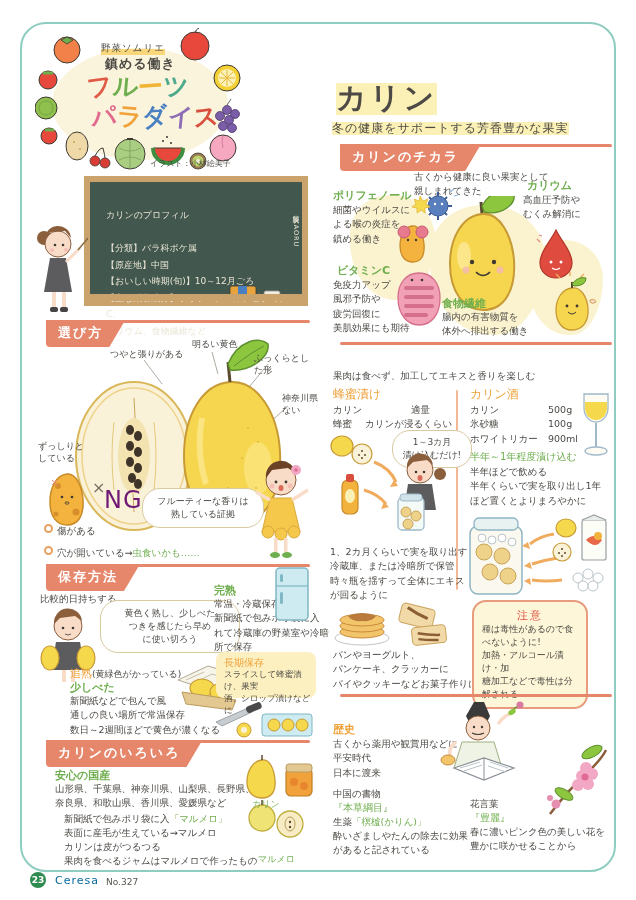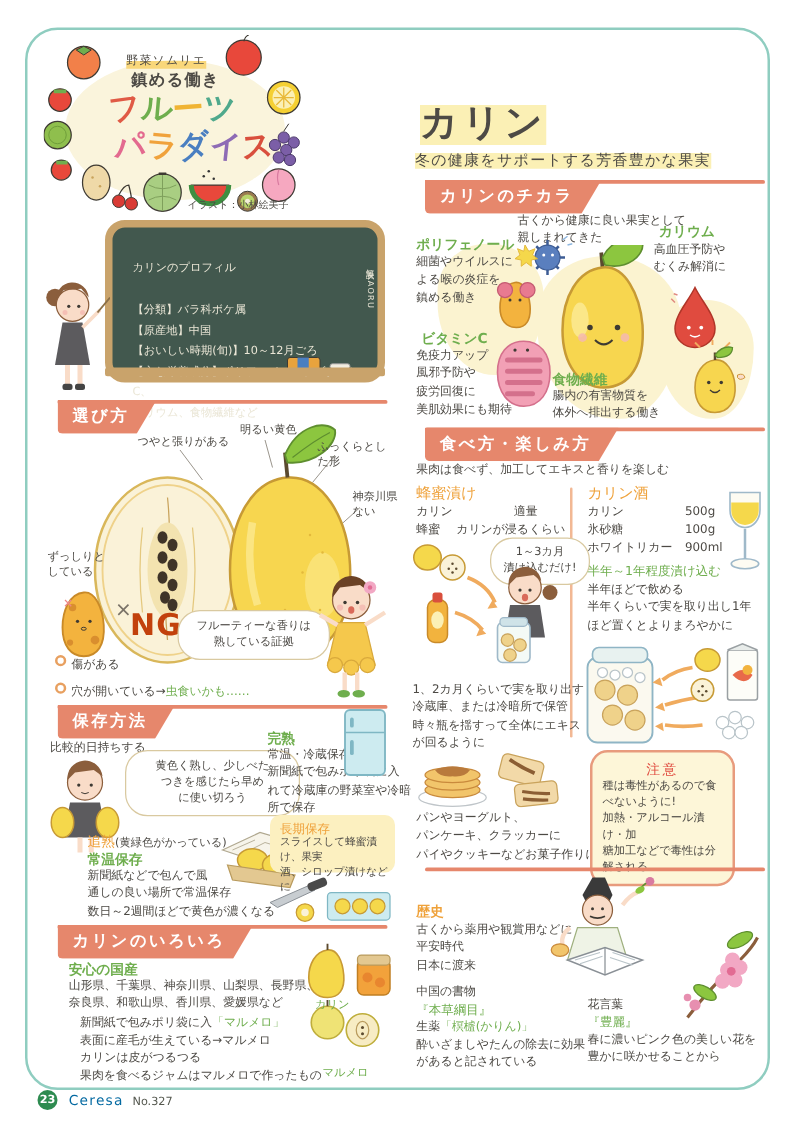--- a/index.html
+++ b/index.html
@@ -14,21 +14,21 @@
   .frame{position:absolute;left:20px;top:22px;width:592px;height:846px;
          border:2px solid #8FCDC0;border-radius:26px}
   .sec{position:absolute;height:24px}
   .sec-line{position:absolute;left:0;right:0;top:0;height:3px;background:#E6876C;border-radius:2px}
   .sec-tab{position:absolute;left:0;top:0;padding:4px 22px 5px 12px;background:#E6876C;color:#fff;
            font-size:13px;font-weight:bold;letter-spacing:2px;
            clip-path:polygon(0 0,100% 0,calc(100% - 16px) 100%,0 100%);border-radius:0 0 0 4px}
   .bubble{position:absolute;border:1.5px solid #D9C9A0;border-radius:18px;background:#fff;
           font-size:9px;line-height:1.45;padding:6px 8px;white-space:pre-line;text-align:center}
   .hl{background:linear-gradient(transparent 8%, #FBF0B5 8%)}
-  .board{position:absolute;background:#42584E;border:6px solid #C9A36B;border-radius:16px}
+  .board{position:absolute;background:#42584E;border:6px solid #C9A36B;border-radius:0}
   .board-txt{position:absolute;color:#EAE6D6;font-size:9px;line-height:1.85;white-space:pre-line}
   .board-v{position:absolute;color:#EAE6D6;font-size:6.5px;writing-mode:vertical-rl;letter-spacing:1px}
   .blob{position:absolute;background:#FBF3D0;border-radius:48% 52% 44% 56% / 38% 42% 62% 58%}
   .dot-bullet{display:inline-block;width:5px;height:5px;border:2px solid #E8A060;border-radius:50%;
               margin-right:4px;vertical-align:1px}
   .caution-box{position:absolute;background:#FDF6D8;border:2px solid #E89B7D;border-radius:14px;
                padding:6px 8px;text-align:left}
   .ing-row{display:flex;font-size:9.5px;line-height:1.5}
   .ing-row .nm{width:78px}
   .lc{display:inline-block;font-size:25px;font-weight:bold;letter-spacing:0}
@@ -232,21 +232,21 @@
   <path d="M21,4 C10,5 4,18 4,32 C4,47 11,55 21,55 C32,55 38,46 37,30 C36,16 30,3 21,4 Z" fill="#F3B33E" stroke="#C98A28" stroke-width="1.5"></path>
   <circle cx="12" cy="16" r="3" fill="#D98E2E"></circle>
     <circle cx="30" cy="42" r="3.5" fill="#D98E2E"></circle>
     <circle cx="10" cy="44" r="2.5" fill="#D98E2E"></circle>
   <circle cx="16" cy="27" r="1.3" fill="#3E3A33"></circle>
     <circle cx="26" cy="27" r="1.3" fill="#3E3A33"></circle>
   <ellipse cx="21" cy="33" rx="2" ry="1.2" fill="none" stroke="#3E3A33" stroke-width="0.8"></ellipse>
   <path d="M6,10 l5,5 M11,10 l-5,5" stroke="#E88" stroke-width="1"></path>
 </svg>
 <div class="abs" style="left:92px;top:478px;font-size:16px;color:#7a7368">×</div>
-<div class="abs" style="left:104px;top:486px;font-size:24px;font-weight:bold;color:#c2410c;letter-spacing:1px">NG</div>
+<div class="abs" style="left:104px;top:486px;font-size:24px;font-weight:normal;color:#701a75;letter-spacing:1px">NG</div>
 <div class="t" style="left:44px;top:524px"><span class="dot-bullet"></span><span>傷がある</span></div>
 <div class="t" style="left:44px;top:546px"><span class="dot-bullet"></span><span>穴が開いている→</span><span class="g">虫食いかも……</span></div>
 <div class="bubble" style="left:142px;top:488px;width:104px">フルーティーな香りは
 熟している証拠</div>
 
 <svg class="abs" style="left:248px;top:458px" width="66" height="104" viewBox="0 0 66 104">
   <circle cx="33" cy="22" r="15" fill="#F9DCC8" stroke="#8B5E3C" stroke-width="1"></circle>
   <path d="M18,20 a15,15 0 0 1 30,-4 l-8,-6 -16,2 Z" fill="#6B4226"></path>
   <circle cx="48" cy="12" r="5" fill="#F2A8C4"></circle>
     <circle cx="48" cy="12" r="1.8" fill="#E26B93"></circle>
@@ -293,21 +293,21 @@
 所で保存</div>
 <svg class="abs" style="left:272px;top:566px" width="40" height="56" viewBox="0 0 40 56">
   <rect x="4" y="2" width="32" height="52" rx="4" fill="#CDEBF0" stroke="#7FB7C4" stroke-width="1.5"></rect>
   <line x1="4" y1="20" x2="36" y2="20" stroke="#7FB7C4" stroke-width="1.2"></line>
   <rect x="8" y="8" width="3" height="8" rx="1.5" fill="#7FB7C4"></rect>
     <rect x="8" y="26" width="3" height="12" rx="1.5" fill="#7FB7C4"></rect>
 </svg>
 <div class="abs" style="left:70px;top:666px;font-size:11px">
   <span class="o b">追熟</span><span style="font-size:9px">(黄緑色がかっている)</span>
 </div>
-<div class="sub g abs" style="left:70px;top:680px">常温保存</div>
+<div class="sub g abs" style="left:70px;top:680px">少しべた</div>
 <div class="t" style="left:70px;top:694px">新聞紙などで包んで風
 通しの良い場所で常温保存
 数日～2週間ほどで黄色が濃くなる</div>
 <svg class="abs" style="left:172px;top:660px" width="74" height="52" viewBox="0 0 74 52">
   <path d="M6,20 L36,6 L70,16 L42,32 Z" fill="#F7F4EA" stroke="#B0A890" stroke-width="1"></path>
   <path d="M14,20 l18,-8 M22,23 l18,-9 M40,14 l20,6" stroke="#B0A890" stroke-width="0.7"></path>
   <ellipse cx="30" cy="28" rx="12" ry="9" fill="#F5D84B" stroke="#C79A35" stroke-width="1.2"></ellipse>
   <ellipse cx="50" cy="32" rx="12" ry="9" fill="#F5D84B" stroke="#C79A35" stroke-width="1.2"></ellipse>
   <path d="M10,32 L64,40 L60,50 L14,44 Z" fill="#E3C891" stroke="#B99B5E" stroke-width="1"></path>
 </svg>
@@ -435,21 +435,20 @@
   <line x1="24" y1="16" x2="24" y2="10" stroke="#5B4A2F" stroke-width="2"></line>
   <path d="M24,12 q6,-8 14,-6 q0,8 -12,8 Z" fill="#8CC63F" stroke="#5E8E2F" stroke-width="1"></path>
   <circle cx="19" cy="34" r="1.4" fill="#3E3A33"></circle>
     <circle cx="29" cy="34" r="1.4" fill="#3E3A33"></circle>
   <path d="M20,40 q4,4 8,0" stroke="#3E3A33" stroke-width="1" fill="none"></path>
   <path d="M42,28 q5,-2 6,2 q-4,3 -6,0 Z" fill="#F9DCC8" stroke="#C98A28" stroke-width="0.7"></path>
 </svg>
 
 <div class="sec" style="left:340px;top:342px;width:272px">
   <div class="sec-line"></div>
-  <div class="sec-tab">食べ方・楽しみ方</div>
 </div>
 <div class="t" style="left:333px;top:369px">果肉は食べず、加工してエキスと香りを楽しむ</div>
 <div class="vline" style="left:456px;top:390px;height:200px"></div>
 
 <div class="abs o b" style="left:333px;top:386px;font-size:12px">蜂蜜漬け</div>
 <div class="abs" style="left:333px;top:403px;width:120px">
   <div class="ing-row">
       <span class="nm">カリン</span>
       <span>適量</span>
     </div>

